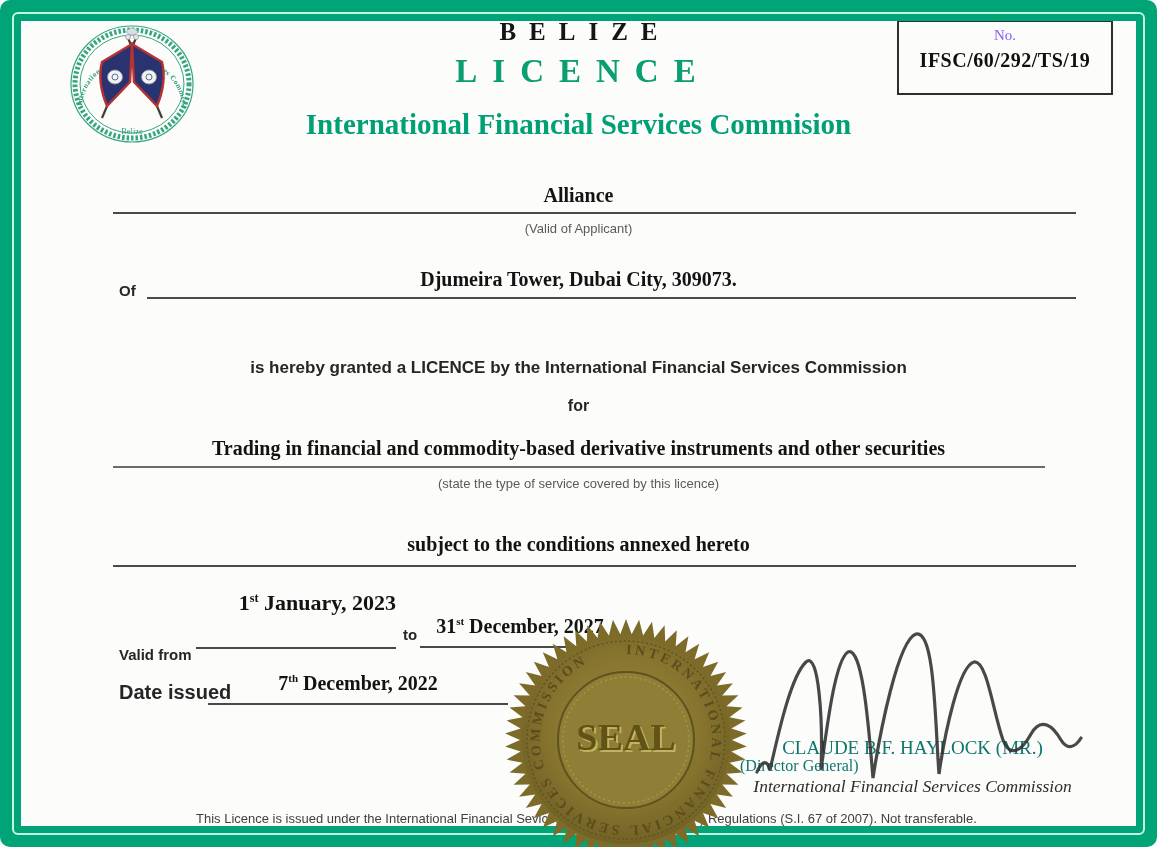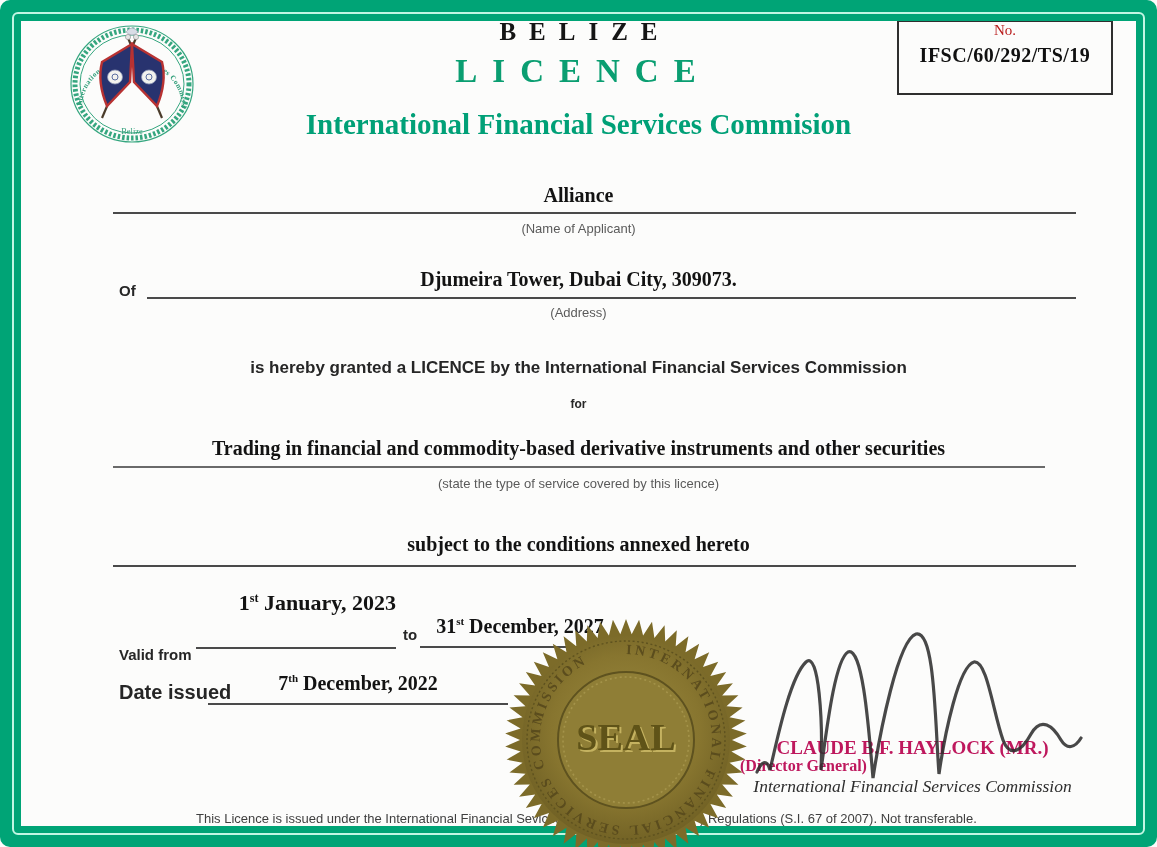--- a/index.html
+++ b/index.html
@@ -15,27 +15,27 @@
   .center{position:absolute;left:0;right:0;text-align:center;}
   .rule{position:absolute;height:2px;background:#4a4a4a;z-index:2;}
   .caption{font-family:"Liberation Sans",sans-serif;font-size:13px;color:#5a5a5a;}
   sup{font-size:0.55em;}
   
   .country-title{top:18px;font-weight:bold;font-size:25px;letter-spacing:13px;padding-left:13px;color:#151515;z-index:3;}
   .licence-title{top:53px;font-weight:bold;font-size:33px;letter-spacing:15px;padding-left:9px;color:#0a9e71;z-index:3;}
   .authority-heading{top:108px;font-weight:bold;font-size:29px;color:#00a077;z-index:3;}
   
   .no-box{left:897px;top:20px;width:212px;height:71px;border:2px solid #2e2e2e;z-index:3;}
-  .no-box .lbl{text-align:center;font-size:15px;color:#b91c1c;}
+  .no-box .lbl{text-align:center;margin-top:5px;font-size:15px;color:#8b5cf6;}
   .no-box .num{text-align:center;margin-top:5px;font-weight:bold;font-size:20px;color:#101010;letter-spacing:.5px;}
   
   .serif-line{font-weight:bold;color:#131313;z-index:3;}
   .sans-bold{font-family:"Liberation Sans",sans-serif;font-weight:bold;color:#262626;z-index:3;text-align:center;}
   .footer-text{font-family:"Liberation Sans",sans-serif;font-size:13px;color:#3f3f3f;z-index:3;}
-  .signer{font-weight:bold;color:#be185d;z-index:7;}
+  .signer{font-weight:normal;color:#0f766e;z-index:7;}
   
   .emblem-svg{left:52px;top:20px;z-index:3;}
   .seal-svg{left:504px;top:618px;z-index:5;}
   .sig-svg{left:735px;top:622px;z-index:8;}
 </style>
 </head>
 <body>
 
 <div id="canvas">
 
@@ -73,29 +73,28 @@
   <div class="center licence-title">LICENCE</div>
   <div class="center authority-heading">International Financial Services Commision</div>
 
   <div class="abs no-box">
     <div class="lbl">No.</div>
     <div class="num">IFSC/60/292/TS/19</div>
   </div>
 
   <div class="center serif-line" style="top:184px;font-size:20px;">Alliance</div>
   <div class="rule" style="left:113px;top:212px;width:963px;"></div>
-  <div class="center caption" style="top:221px;">(Name of Applicant)</div>
+  <div class="center caption" style="top:221px;">(Valid of Applicant)</div>
 
   <div class="abs sans-bold" style="left:119px;top:282px;font-size:15px;">Of</div>
   <div class="center serif-line" style="top:268px;font-size:20px;">Djumeira Tower, Dubai City, 309073.</div>
   <div class="rule" style="left:147px;top:297px;width:929px;"></div>
-  <div class="center caption" style="top:305px;">(Address)</div>
 
   <div class="center sans-bold" style="top:358px;font-size:17px;">is hereby granted a LICENCE by the International Financial Services Commission</div>
-  <div class="center sans-bold" style="top:397px;font-size:12px;">for</div>
+  <div class="center sans-bold" style="top:397px;font-size:16px;">for</div>
 
   <div class="center serif-line" style="top:437px;font-size:20px;">Trading in financial and commodity-based derivative instruments and other securities</div>
   <div class="rule" style="left:113px;top:466px;width:932px;background:#6a6a6a;"></div>
   <div class="center caption" style="top:476px;">(state the type of service covered by this licence)</div>
 
   <div class="center serif-line" style="top:533px;font-size:20px;">subject to the conditions annexed hereto</div>
   <div class="rule" style="left:113px;top:565px;width:963px;"></div>
 
   <div class="abs sans-bold" style="left:119px;top:624px;font-size:15px;margin-top:22px;">Valid from</div>
   <div class="abs serif-line" style="left:196px;top:590px;width:200px;text-align:right;font-size:22px;"><span>1</span><sup>st</sup><span> January, 2023</span></div>

